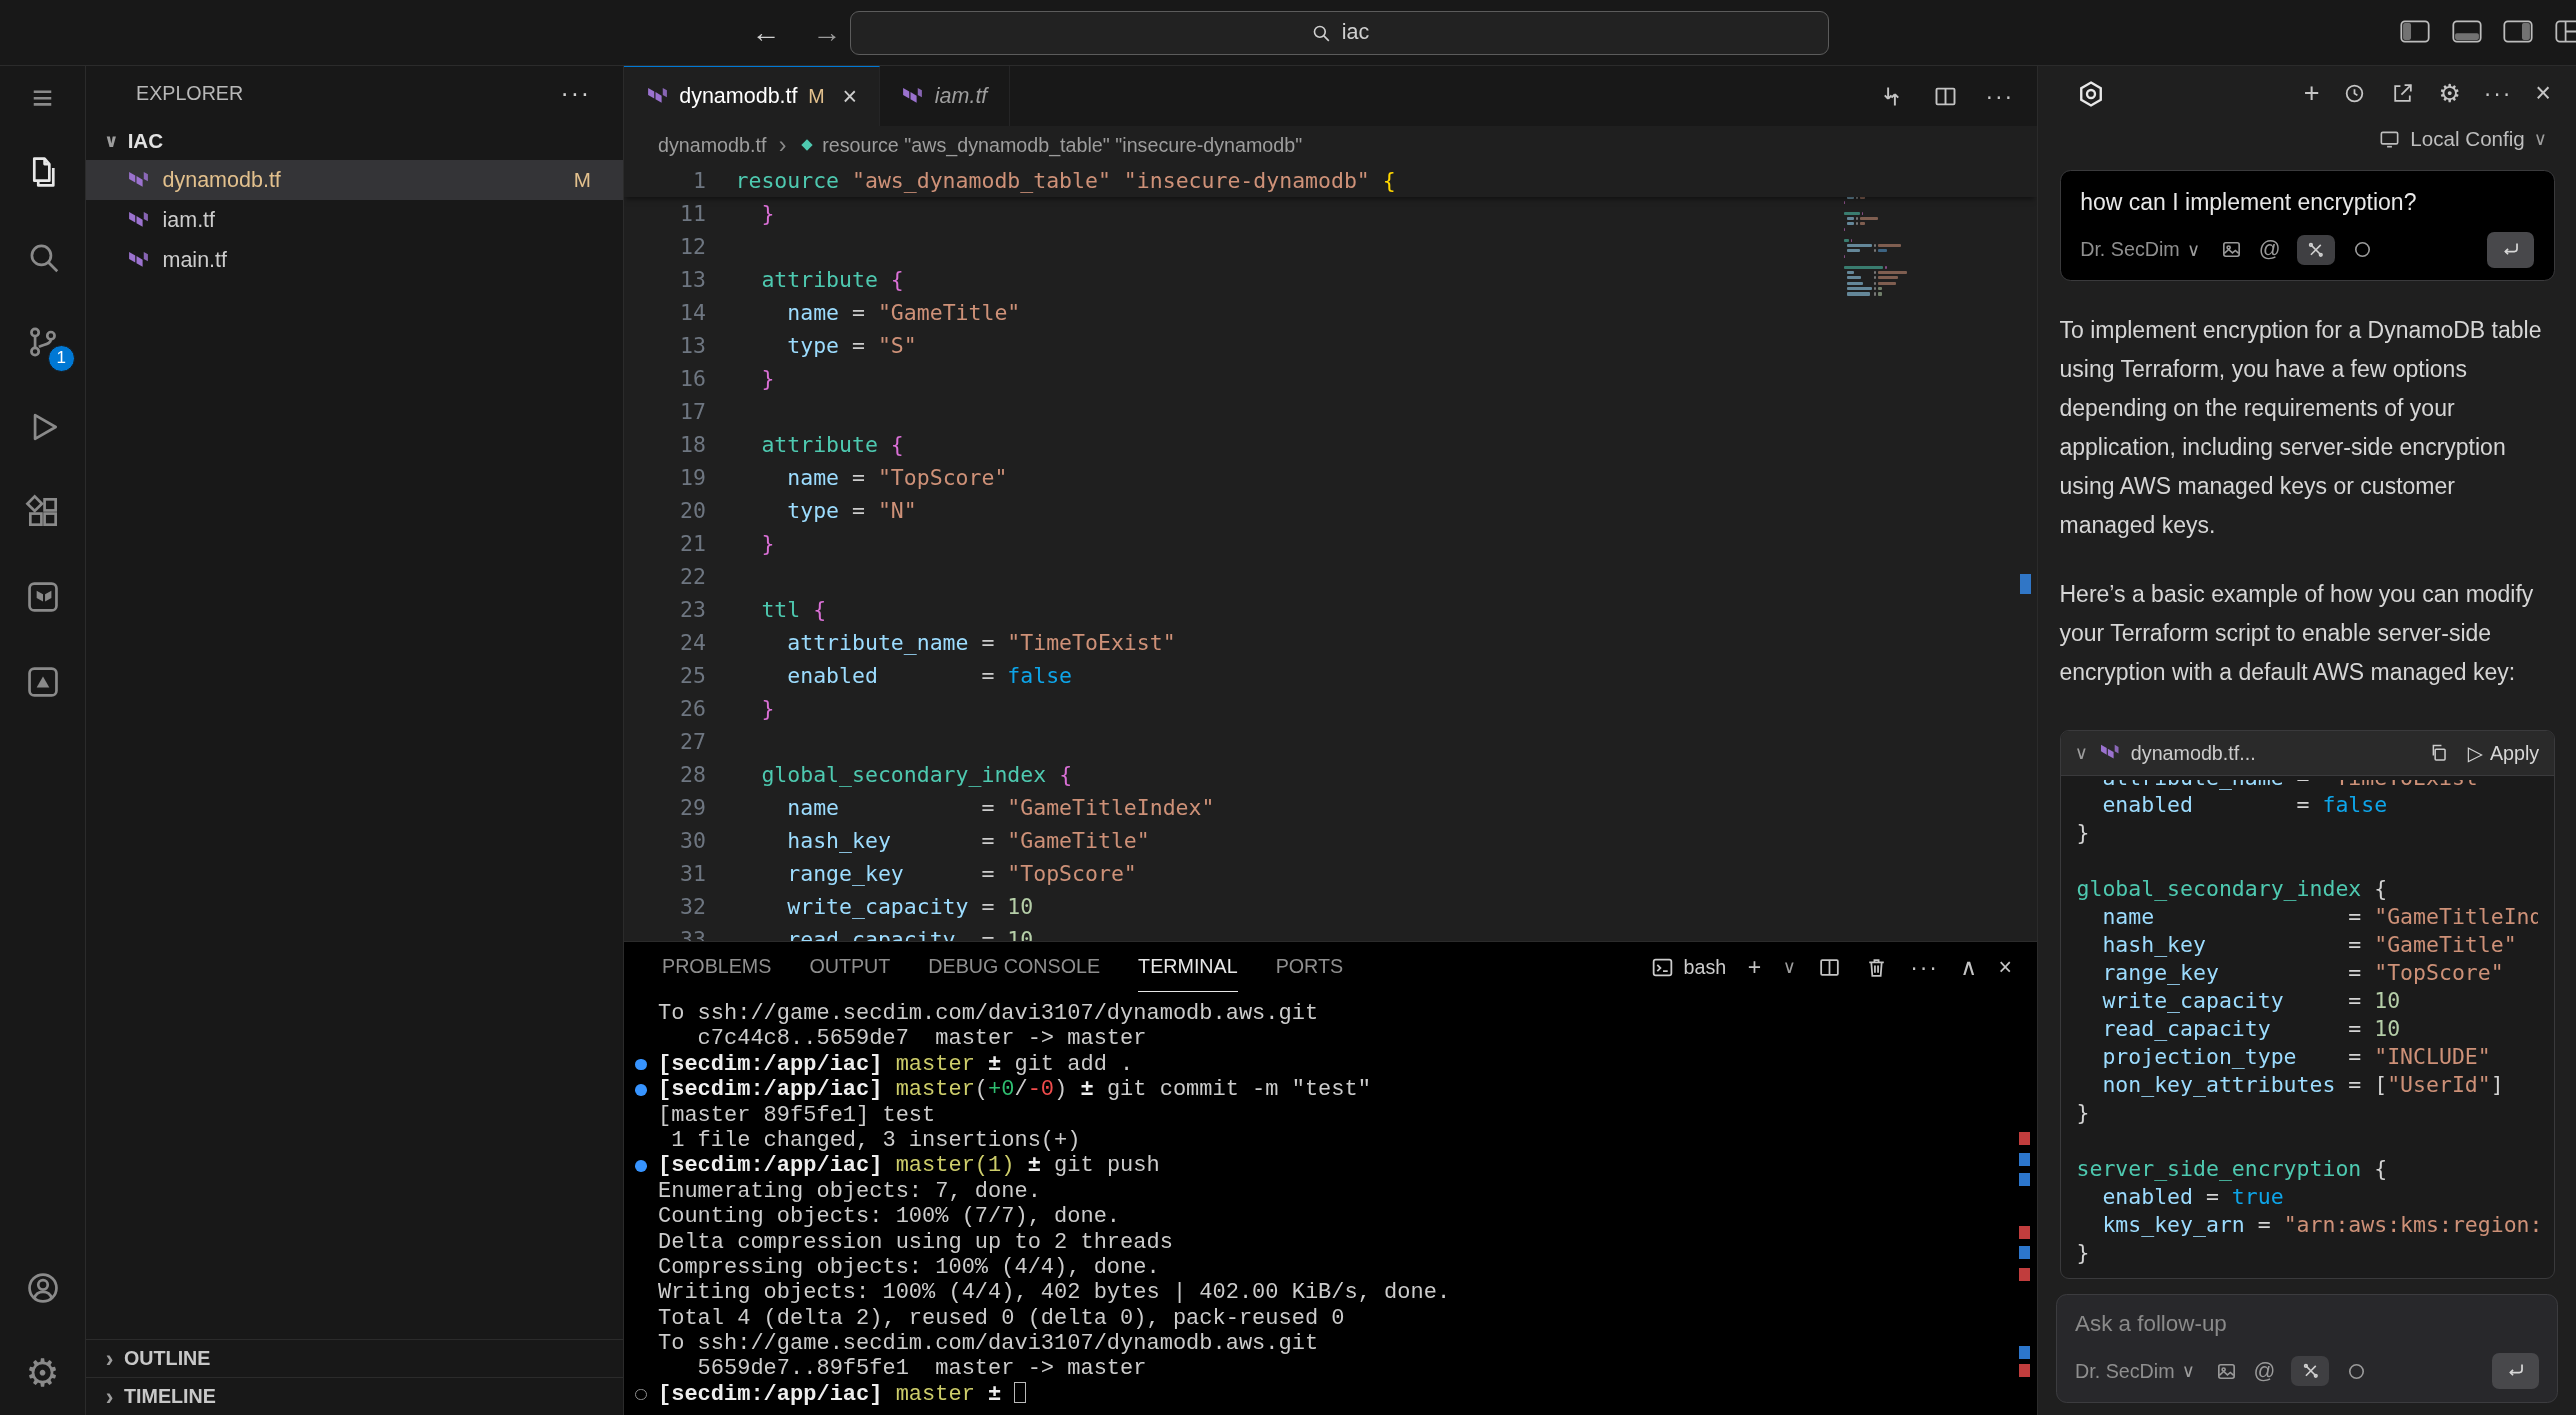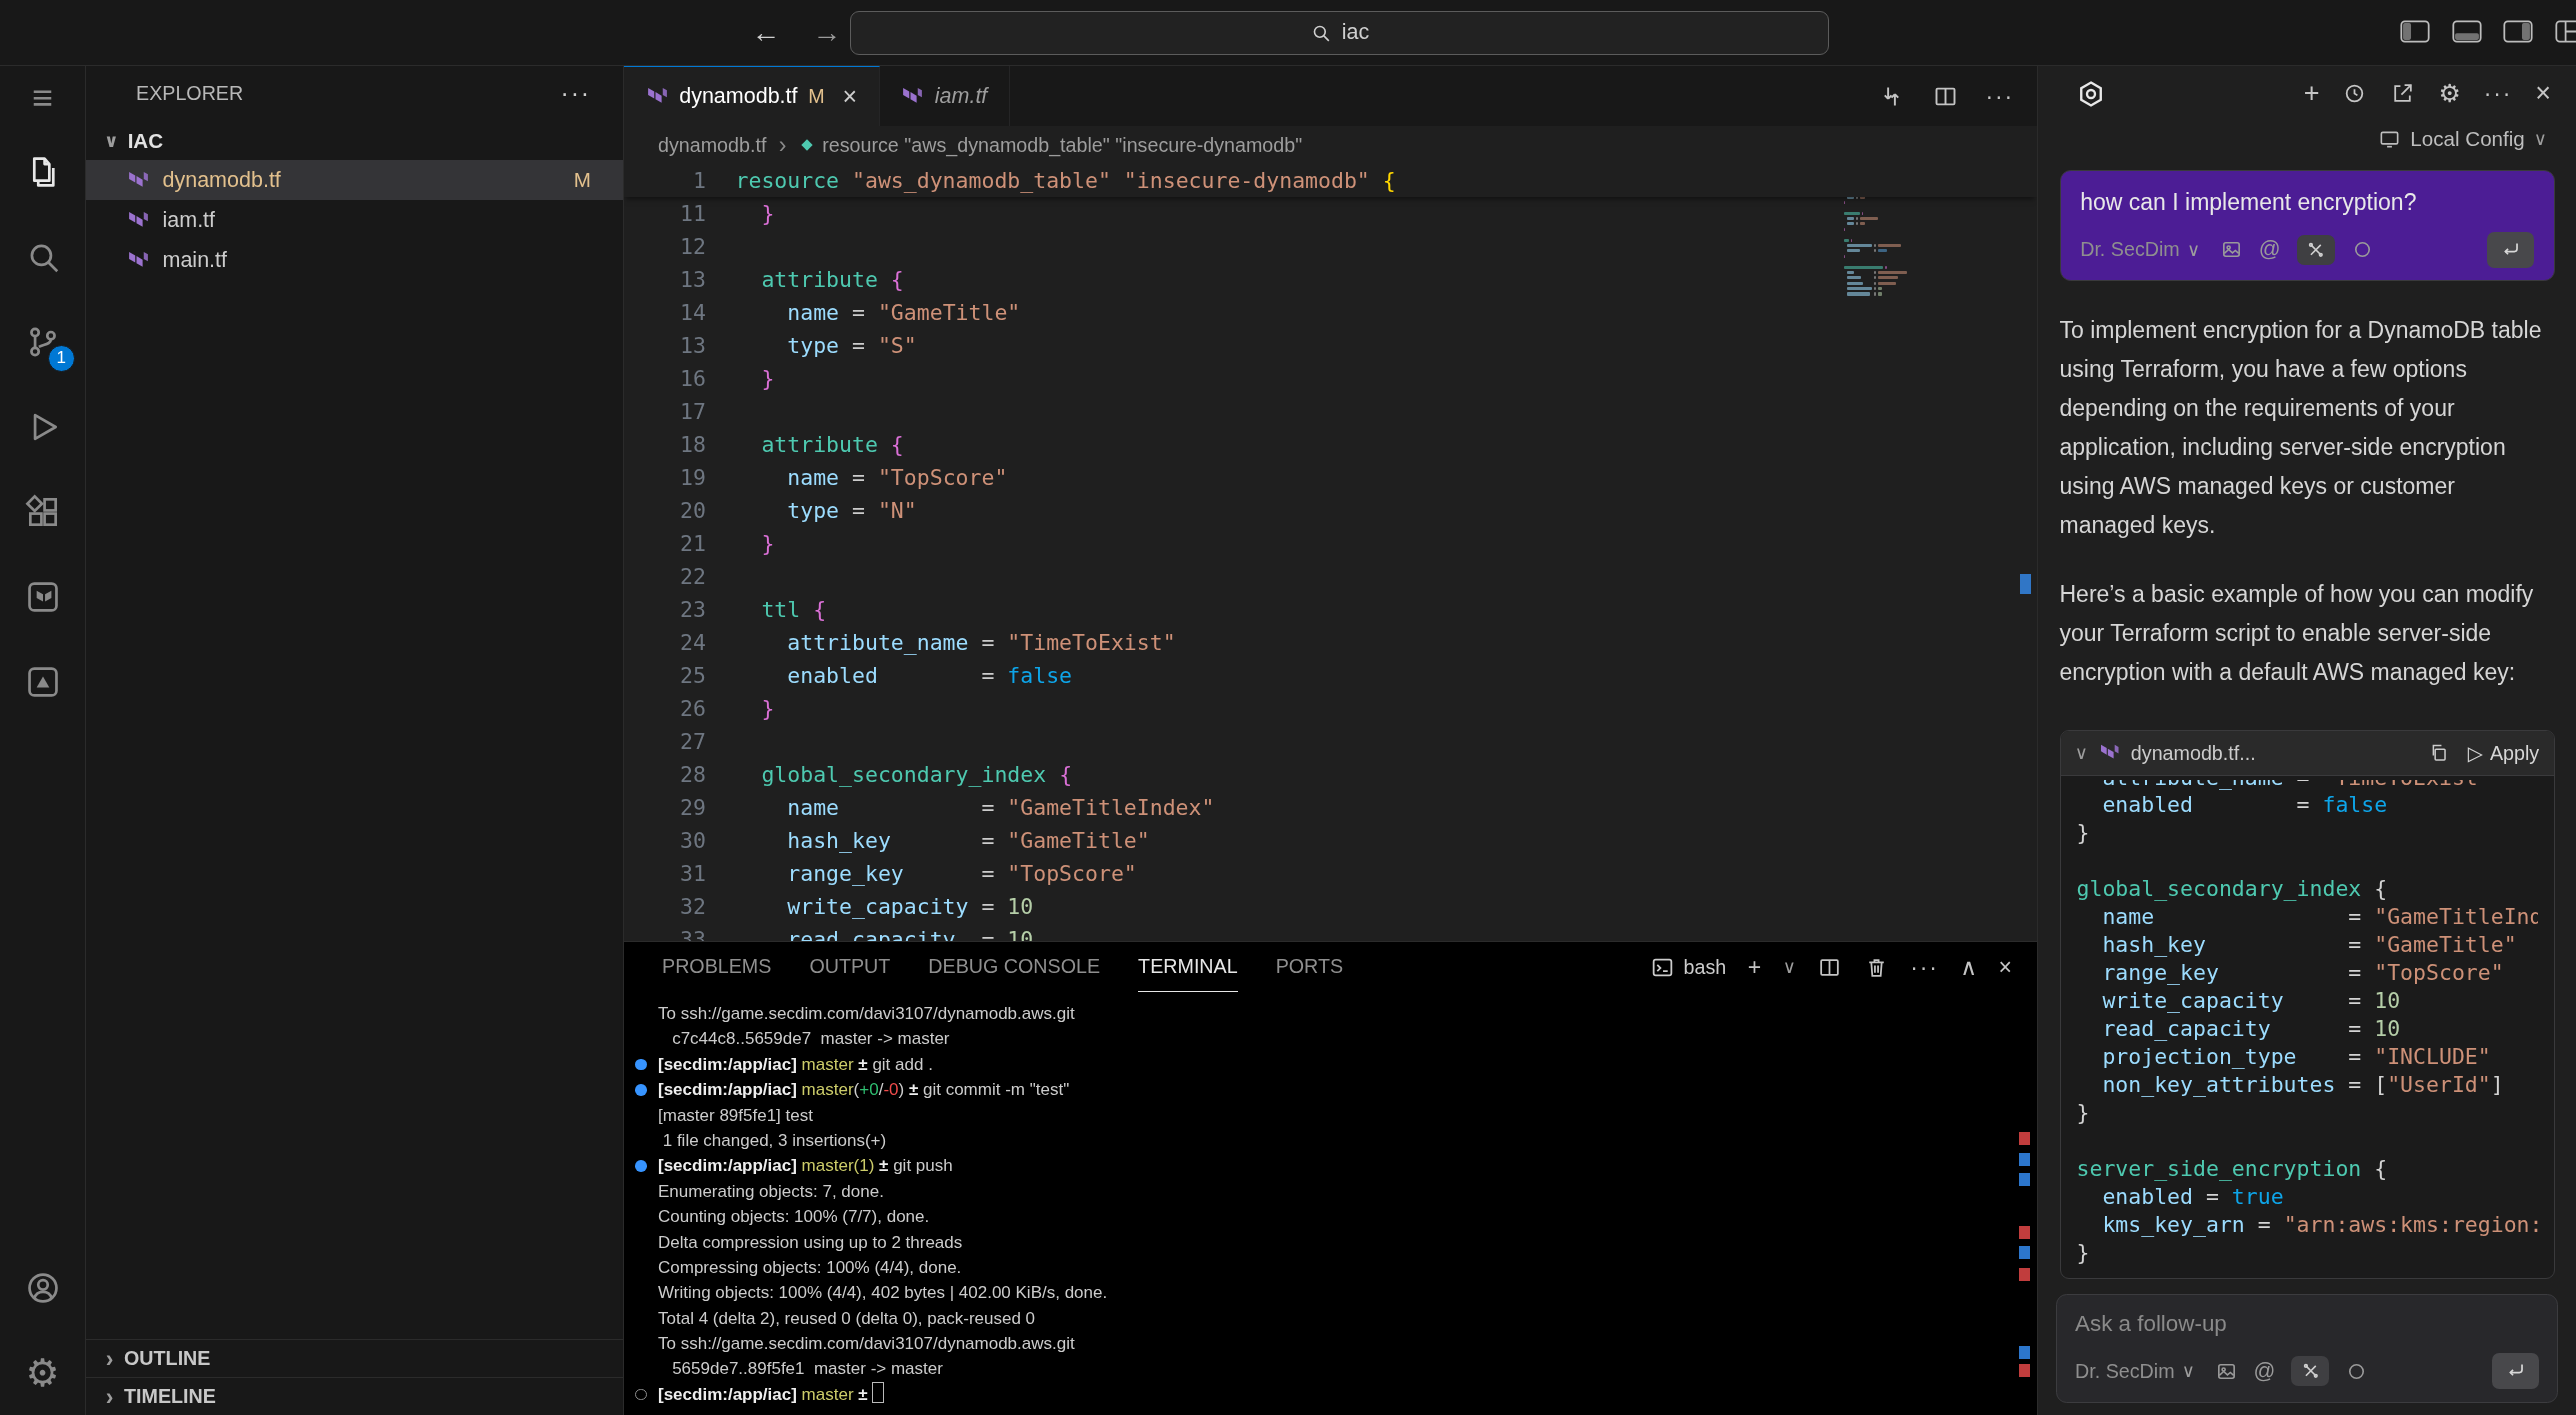--- a/index.html
+++ b/index.html
@@ -97,43 +97,43 @@
 
   
   .panel{height:474px;flex:none;border-top:0.9px solid #2b2b2b;position:relative;background:#000000}
   .panel-header{height:50px;display:flex;align-items:center;padding:0 25px 0 38px}
   .panel-tabs{display:flex;gap:38px;font-size:19.7px;color:#8f8f8f}
   .panel-tab{height:50px;display:flex;align-items:center;border-bottom:1.8px solid transparent}
   .panel-tab.active{color:#e7e7e7;border-bottom-color:#e7e7e7}
   .panel-actions{margin-left:auto;display:flex;align-items:center;gap:21.5px;color:#c4c4c4;font-size:23px}
   .panel-actions svg{width:25px;height:25px}
   .bash-chip{display:flex;align-items:center;gap:9px;font-size:19.7px;color:#cccccc}
-  .terminal{position:absolute;top:50px;left:0;right:30px;bottom:0;font-family:Liberation Sans, sans-serif;
-    font-size:17px;line-height:25.4px;color:#cccccc;padding-top:9px;overflow:hidden}
+  .terminal{position:absolute;top:50px;left:0;right:30px;bottom:0;font-family:Liberation Mono, monospace;
+    font-size:22px;line-height:25.4px;color:#cccccc;padding-top:9px;overflow:hidden}
   .t-line{display:flex;height:25.4px;white-space:pre}
   .t-gutter{flex:none;width:34px;display:flex;align-items:center;justify-content:center}
   .t-dot{width:11.6px;height:11.6px;border-radius:50%}
   .t-dot.run{background:#3794ff}
   .t-dot.pending{border:1.8px solid #8f8f8f}
   .pr-mark{position:absolute;right:7.2px;width:10.7px;height:12.5px}
   .pr-r{background:#f14c4c;opacity:.8}
   .pr-b{background:#3794ff;opacity:.8}
 
   
   .chat{width:538px;flex:none;background:#1f1f1f;display:flex;flex-direction:column;position:relative}
   .chat-header{height:55px;flex:none;display:flex;align-items:center;padding:0 25px 0 38px}
   .chat-header svg.logo{width:30px;height:30px}
   .chat-header-actions{margin-left:auto;display:flex;align-items:center;gap:23px;color:#c6c6c6;font-size:27px}
   .chat-header-actions svg{width:25px;height:25px}
   .cha-gear{font-size:25px}
   .config-row{height:36px;flex:none;display:flex;align-items:center;justify-content:flex-end;gap:9px;
     padding-right:29px;color:#bdbdbd;font-size:20.6px}
   .config-row svg{width:23px;height:23px}
   .chat-scroll{flex:1;overflow:hidden;padding:12.5px 21.5px 0}
-  .user-card{background:#4c1d95;border:0.9px solid #3a3a3c;border-radius:10.7px;padding:18px 19.7px 12.5px}
+  .user-card{background:#000000;border:0.9px solid #3a3a3c;border-radius:10.7px;padding:18px 19.7px 12.5px}
   .user-msg{font-size:23px;color:#e8e8e8}
   .model-row{display:flex;align-items:center;margin-top:16px;color:#8f8f8f;font-size:19.7px;gap:16px}
   .model-sel{display:flex;align-items:center;gap:7.2px}
   .mr-icons{display:flex;align-items:center;gap:16px;color:#9a9a9a;font-size:21.5px;margin-left:3.6px}
   .mr-icons svg{width:23px;height:23px}
   .tools-chip{width:38px;height:30px;background:#3f3f42;border-radius:7.2px;display:flex;align-items:center;justify-content:center}
   .tools-chip svg{width:19.7px;height:19.7px}
   .send-btn{margin-left:auto;width:47px;height:36px;background:#48484b;border-radius:7.2px;color:#d8d8d8;
     display:flex;align-items:center;justify-content:center}
   .send-btn svg{width:21.5px;height:21.5px}

